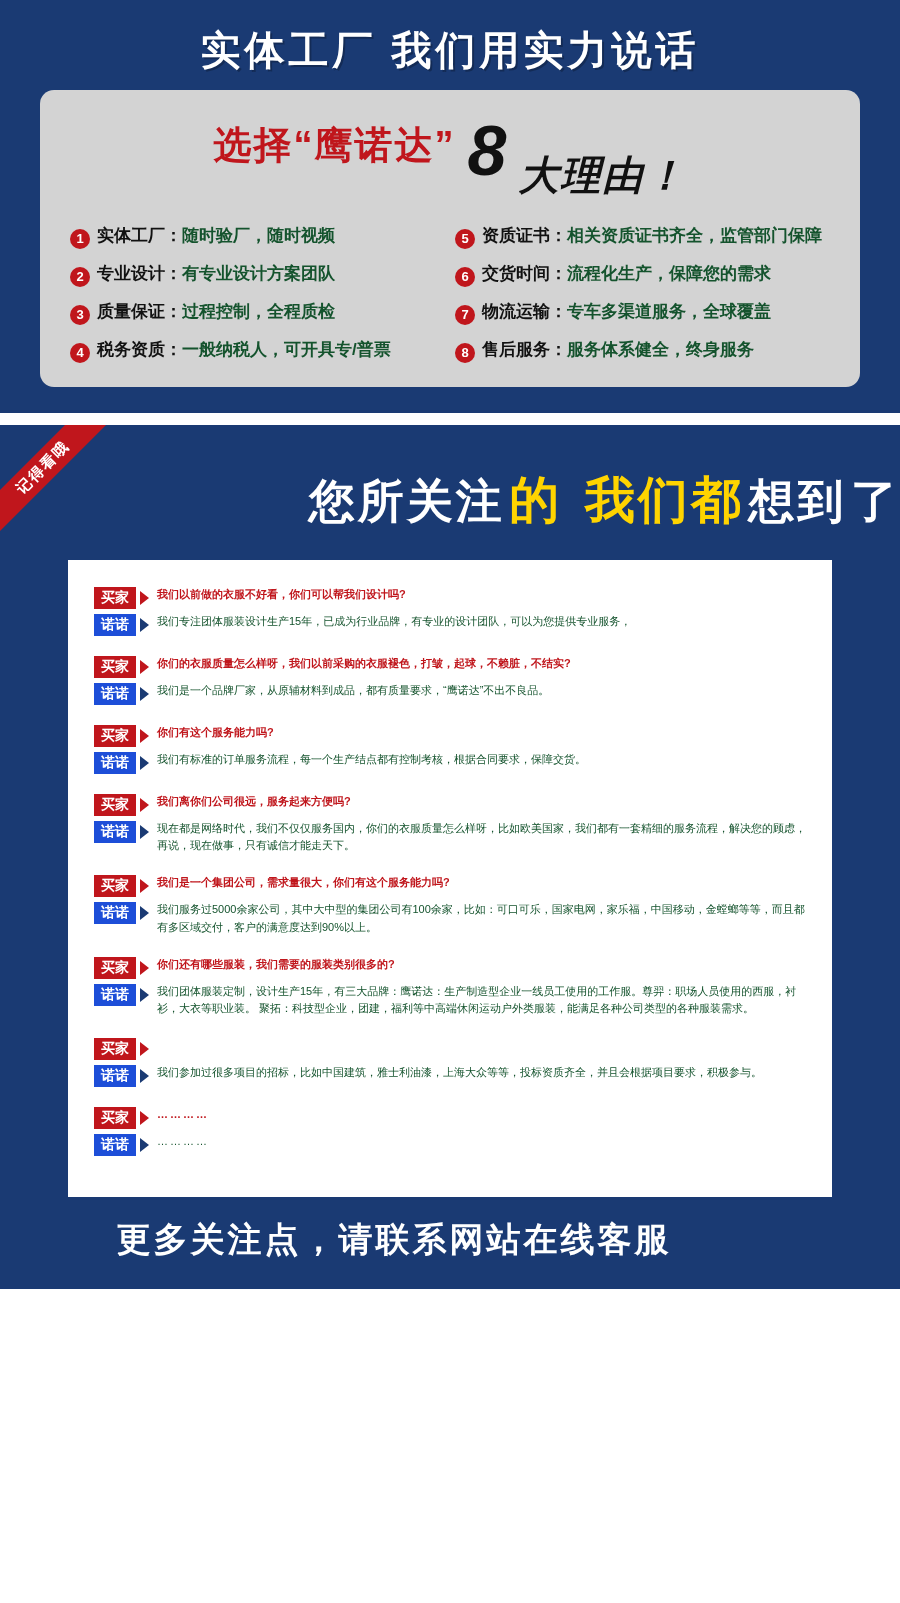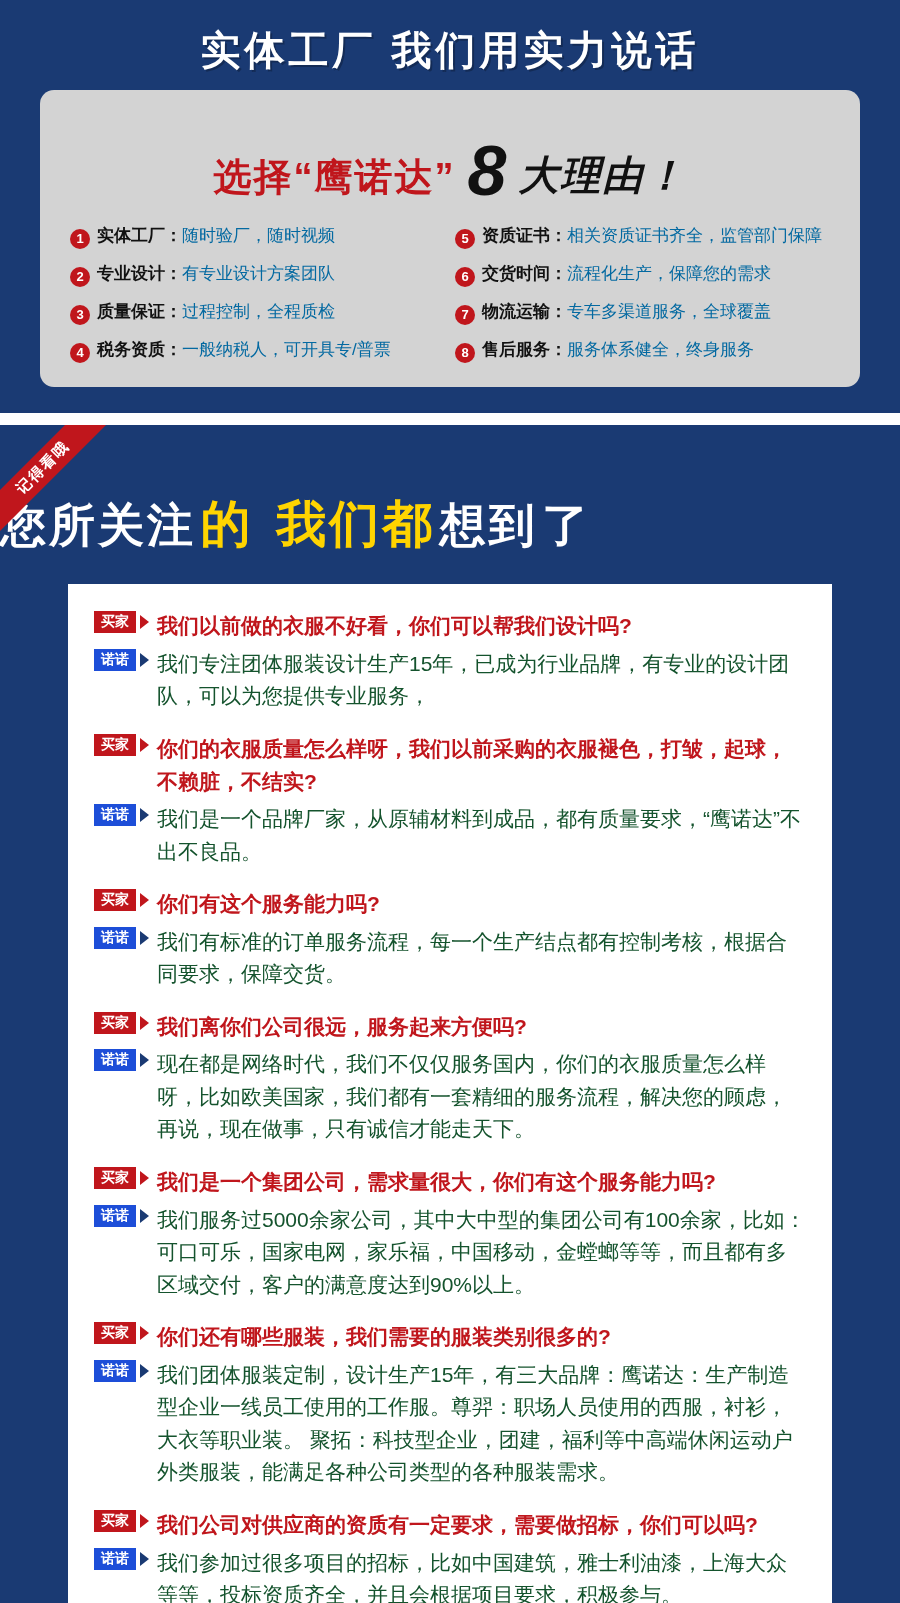--- a/index.html
+++ b/index.html
@@ -29,21 +29,21 @@
   }
   .reasons-card {
     width: 820px;
     margin: 0 auto;
     background: #d3d3d3;
     border-radius: 14px;
     padding: 24px 30px 26px 30px;
   }
   .reasons-heading {
     display: flex;
-    align-items: flex-end;
+    align-items: flex-start;
     justify-content: center;
     gap: 6px;
     padding: 6px 0 22px 0;
     white-space: nowrap;
   }
   .reasons-heading .rh-red {
     color: #c0161c;
     font-size: 38px;
     font-weight: bold;
     letter-spacing: 2px;
@@ -91,21 +91,21 @@
     margin-right: 7px;
     position: relative;
     top: 2px;
   }
   .reason-title {
     font-weight: bold;
     color: #111111;
     white-space: nowrap;
   }
   .reason-sep { font-weight: bold; color: #111111; }
-  .reason-text { color: #0369a1; white-space: nowrap; }
+  .reason-text { color: #14532d; white-space: nowrap; font-weight: bold; }
 
   
   .section-divider {
     width: 900px;
     height: 12px;
     background: #ffffff;
   }
 
   
   .section-two {
@@ -124,22 +124,22 @@
     color: #ffffff;
     font-size: 15px;
     font-weight: bold;
     letter-spacing: 2px;
     text-align: center;
     padding: 5px 0;
     transform: rotate(-45deg);
     z-index: 5;
   }
   .section-two-title {
-    text-align: left;
-    padding: 66px 0 26px 0;
+    text-align: right;
+    padding: 42px 0 26px 0;
     white-space: nowrap;
   }
   .s2-w { color: #ffffff; font-size: 46px; font-weight: bold; letter-spacing: 3px; }
   .s2-y { color: #ffd400; font-size: 50px; font-weight: bold; letter-spacing: 3px; }
   .s2-sp { display: inline-block; width: 14px; }
 
   .qa-card {
     width: 764px;
     margin: 0 auto;
     background: #ffffff;
@@ -164,21 +164,21 @@
     flex: 0 0 auto;
     width: 0; height: 0;
     border-top: 7px solid transparent;
     border-bottom: 7px solid transparent;
     margin-right: 8px;
     position: relative;
     top: 5px;
   }
   .qa-arrow.buyer { border-left: 9px solid #c0161c; }
   .qa-arrow.seller { border-left: 9px solid #1a3a73; }
-  .qa-text { font-size: 21px; line-height: 1.55; }
+  .qa-text { font-size: 11px; line-height: 1.55; }
   .qa-text.question { color: #c0161c; font-weight: bold; }
   .qa-text.answer { color: #14532d; }
 
   .dots-text { letter-spacing: 2px; }
 
   .bottom-bar {
     width: 788px;
     background: #1a3a73;
     text-align: center;
     padding: 20px 0 26px 0;
@@ -359,21 +359,20 @@
         <span class="qa-tag seller">诺诺</span>
         <span class="qa-arrow seller"></span>
         <span class="qa-text answer">我们团体服装定制，设计生产15年，有三大品牌：鹰诺达：生产制造型企业一线员工使用的工作服。尊羿：职场人员使用的西服，衬衫，大衣等职业装。 聚拓：科技型企业，团建，福利等中高端休闲运动户外类服装，能满足各种公司类型的各种服装需求。</span>
       </div>
     </div>
 
     <div class="qa-block">
       <div class="qa-row">
         <span class="qa-tag buyer">买家</span>
         <span class="qa-arrow buyer"></span>
-        <span class="qa-text question">我们公司对供应商的资质有一定要求，需要做招标，你们可以吗?</span>
       </div>
       <div class="qa-row">
         <span class="qa-tag seller">诺诺</span>
         <span class="qa-arrow seller"></span>
         <span class="qa-text answer">我们参加过很多项目的招标，比如中国建筑，雅士利油漆，上海大众等等，投标资质齐全，并且会根据项目要求，积极参与。</span>
       </div>
     </div>
 
     <div class="qa-block">
       <div class="qa-row">

